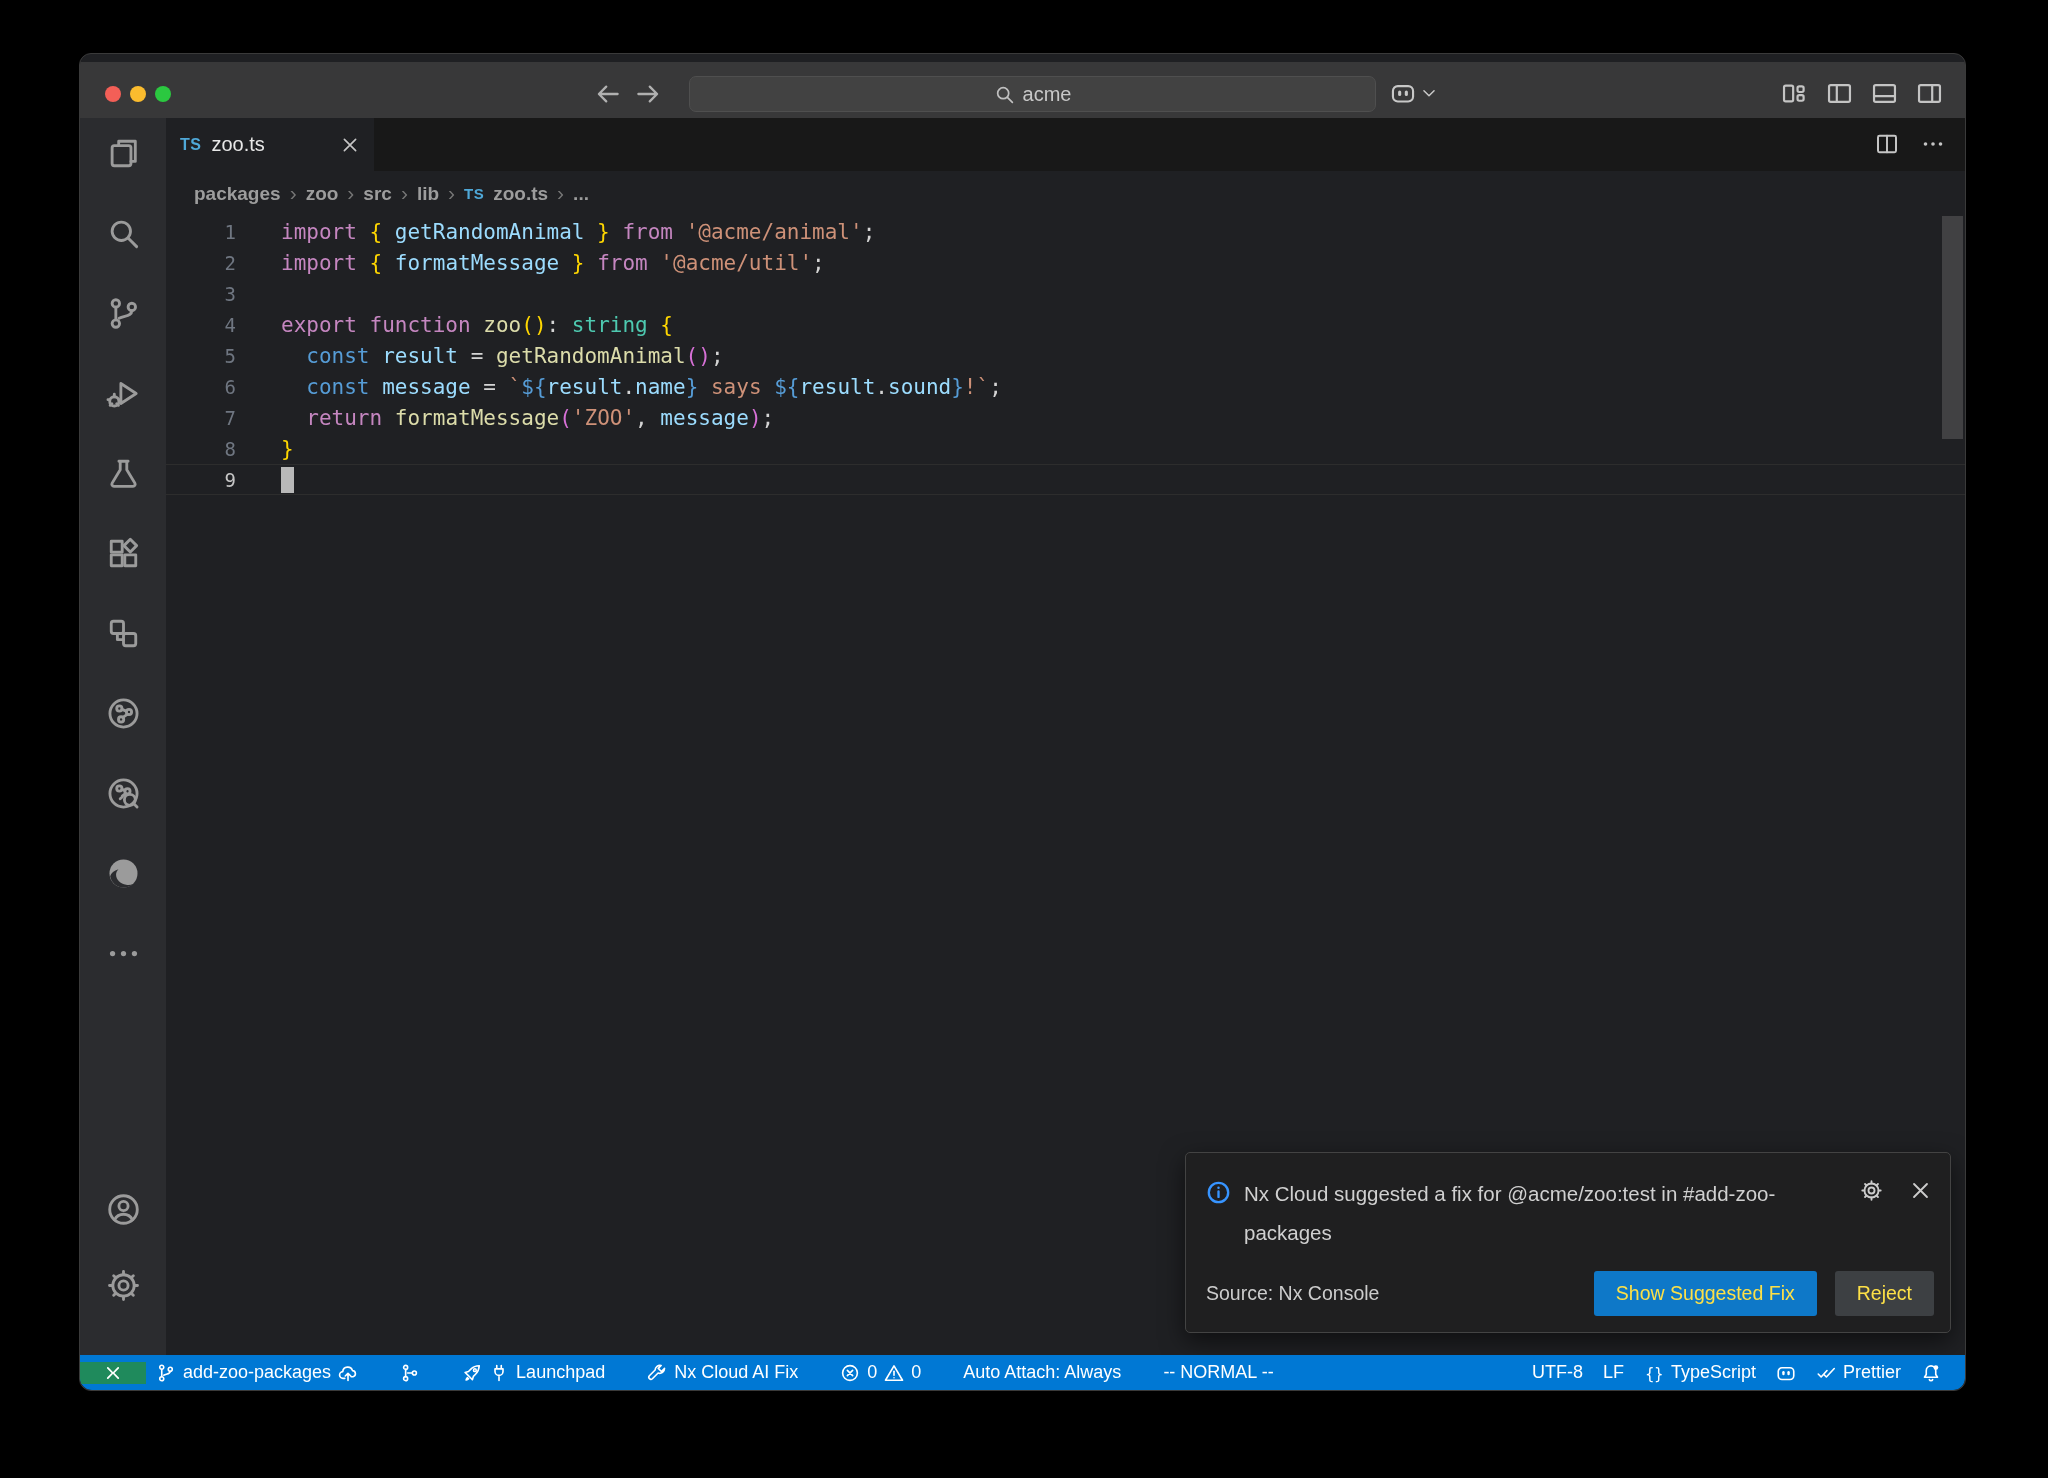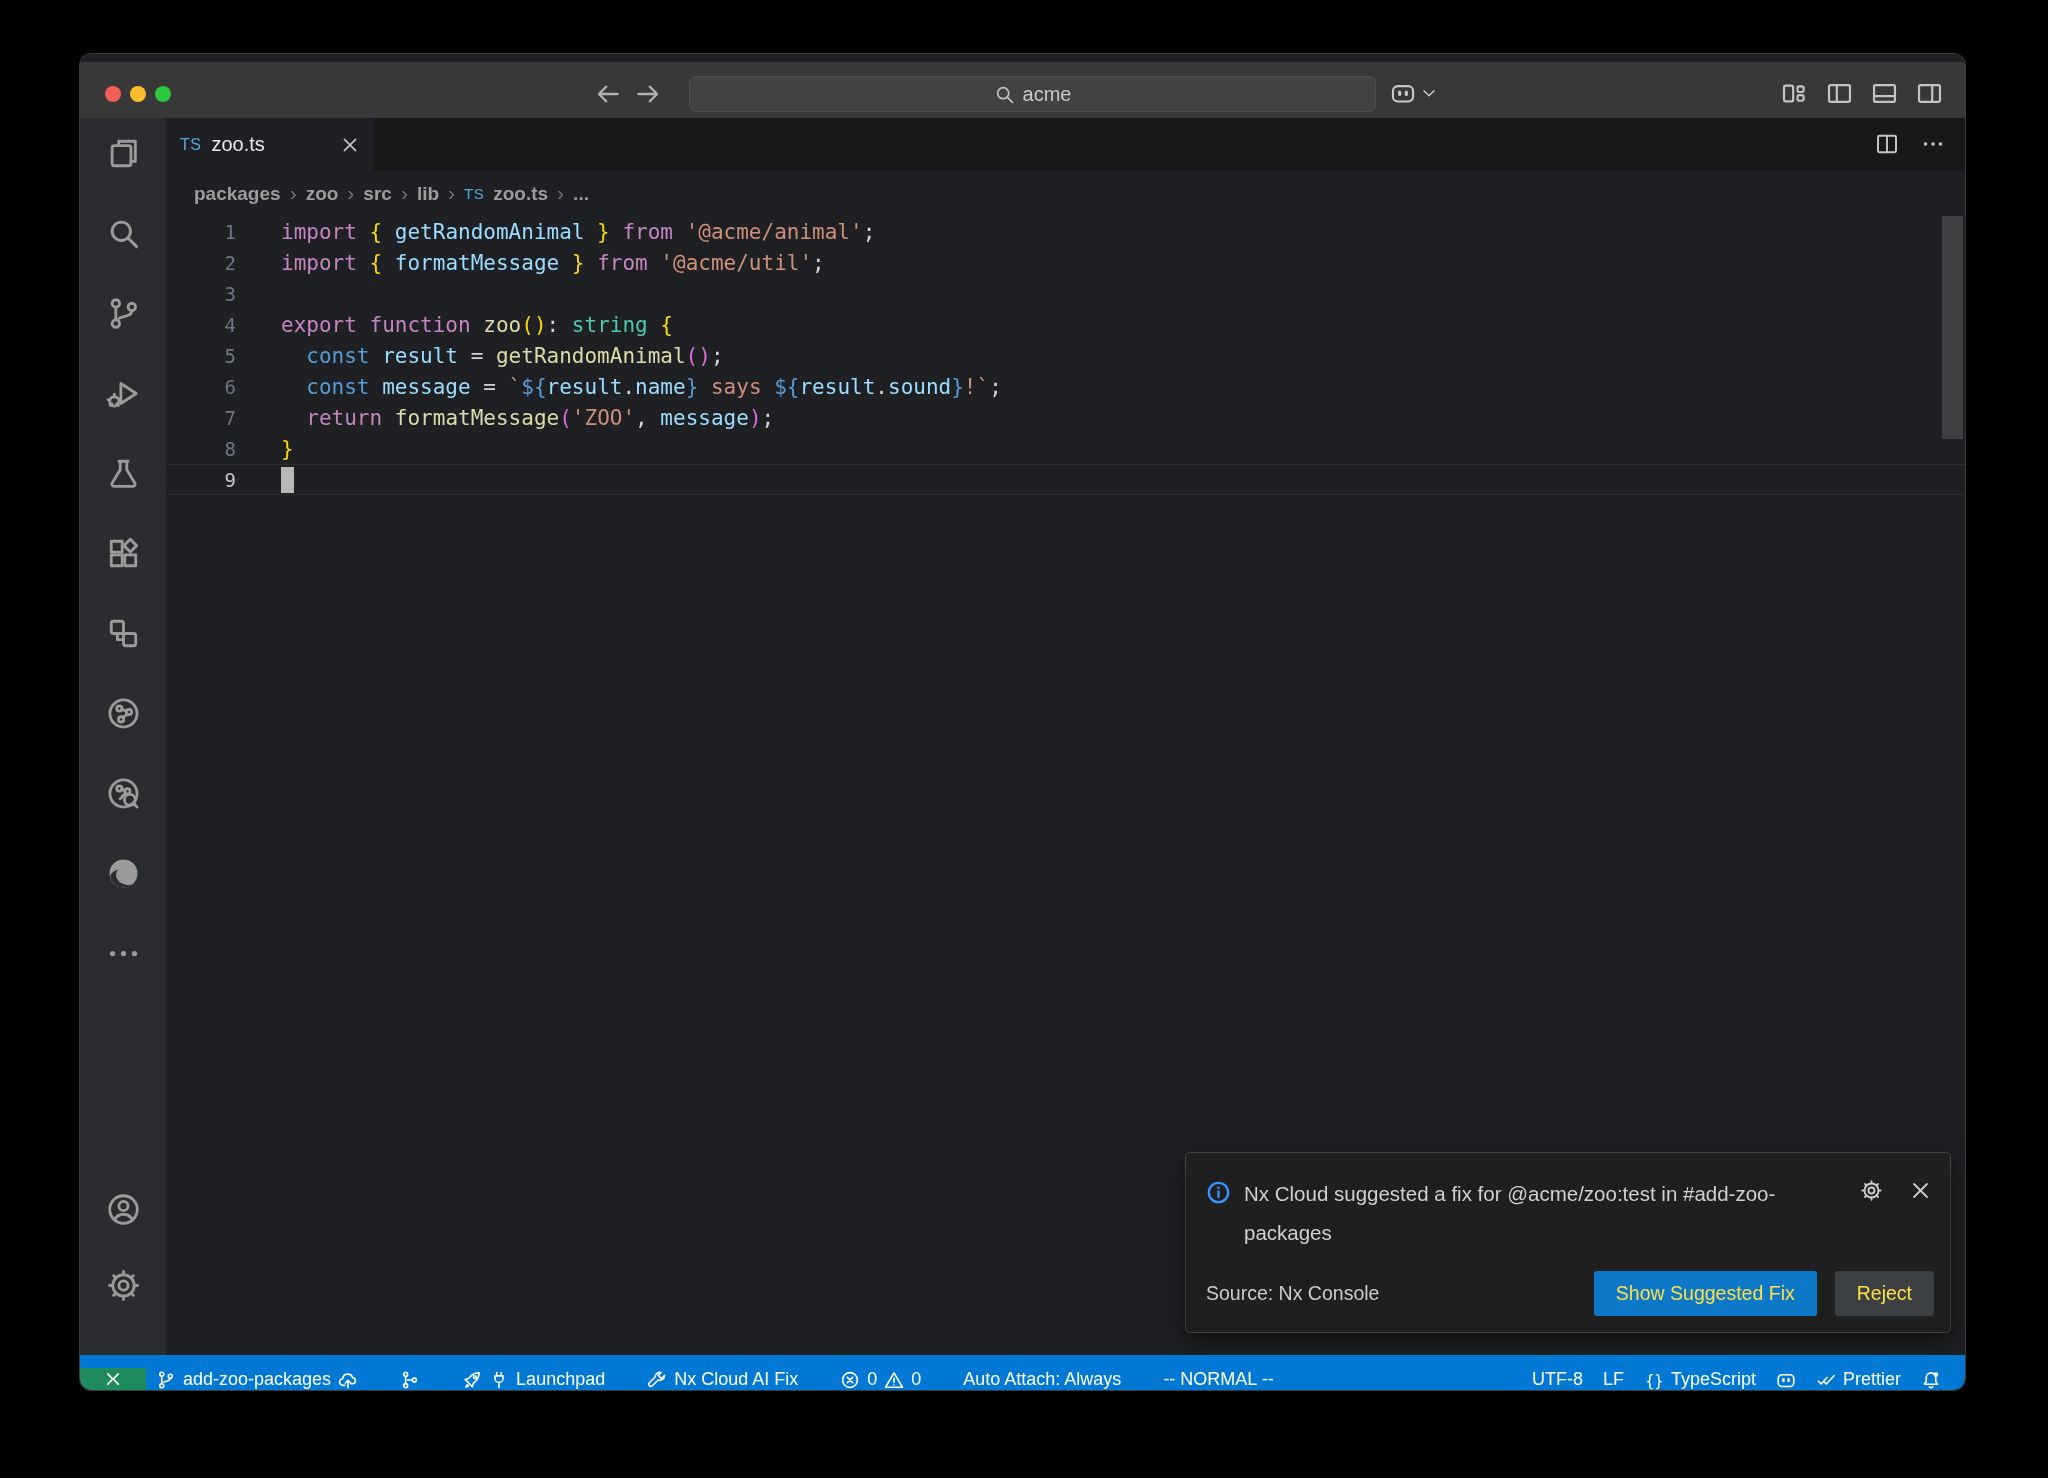--- a/index.html
+++ b/index.html
@@ -29,21 +29,21 @@
     display:flex;flex-direction:column;align-items:center;}
   #ab-top{display:flex;flex-direction:column;gap:30px;padding-top:10px;flex:1;}
   #ab-bottom{display:flex;flex-direction:column;gap:26px;padding-bottom:45px;}
   .ab-item{width:50px;height:50px;display:flex;align-items:center;justify-content:center;color:#9b9b9b;cursor:pointer;}
   .ab-item .ico{width:35px;height:35px;}
   
   #main{position:absolute;left:86px;top:64px;right:0;bottom:35px;display:flex;flex-direction:column;}
   #tabbar{height:53px;background:#181818;position:relative;flex:none;}
   #tab-active{position:absolute;left:0;top:0;width:208px;height:53px;background:var(--editor-bg);
     display:flex;align-items:center;padding:0 14px;gap:10px;cursor:pointer;}
-  .ts-badge{color:#4fa8d8;font-weight:normal;font-size:16px;letter-spacing:.5px;}
+  .ts-badge{color:#4fa8d8;font-weight:bold;font-size:16px;letter-spacing:.5px;}
   #tab-label{color:#e8e8e8;font-size:20px;}
   #tab-close{margin-left:auto;width:20px;height:20px;color:#c5c5c5;}
   #tab-actions{position:absolute;right:20px;top:14px;display:flex;gap:22px;color:#c5c5c5;}
   #tab-actions .ico{width:24px;height:24px;}
   #breadcrumbs{height:45px;background:var(--editor-bg);display:flex;align-items:center;
     padding-left:28px;gap:9px;color:#9d9d9d;font-size:19px;flex:none;}
   #breadcrumbs .sep{color:#767676;font-size:21px;margin-top:-2px;}
   #breadcrumbs .crumb{cursor:pointer;font-weight:bold;}
   #breadcrumbs .ts-badge{font-size:15px;}
   
@@ -70,21 +70,21 @@
   #notif-actions-top .ico{width:23px;height:23px;cursor:pointer;}
   #notif-foot{position:absolute;left:20px;right:16px;bottom:16px;display:flex;align-items:center;}
   #notif-source{font-size:19.5px;color:#cccccc;}
   #notif-buttons{margin-left:auto;display:flex;gap:18px;}
   .notif-btn{height:45px;border:none;border-radius:3px;font-size:19.5px;color:#fde047;cursor:pointer;
     font-family:inherit;padding:0 22px;}
   #btn-primary{background:var(--button-bg);}
   #btn-secondary{background:#3d4043;}
   
   #statusbar{position:absolute;left:0;right:0;bottom:0;height:35px;background:var(--statusbar-bg);
-    display:flex;align-items:flex-end;color:#fff;font-size:18px;border-radius:0 0 12px 12px;overflow:hidden;}
+    display:flex;align-items:center;color:#fff;font-size:18px;border-radius:0 0 12px 12px;overflow:hidden;}
   #sb-remote{width:66px;background:var(--remote-bg);display:flex;align-items:center;justify-content:center;flex:none;cursor:pointer;}
   #sb-remote .ico{width:22px;height:22px;}
   .sb-item{display:flex;align-items:center;gap:7px;padding:0 10px;cursor:pointer;white-space:nowrap;}
   .sb-item .ico{width:20px;height:20px;flex:none;}
   #sb-left{display:flex;align-items:stretch;}
   #sb-right{margin-left:auto;display:flex;align-items:stretch;padding-right:14px;}
   .sb-gap-l{margin-left:22px;}
   .ico svg{width:100%;height:100%;display:block;}
 </style>
 </head>

